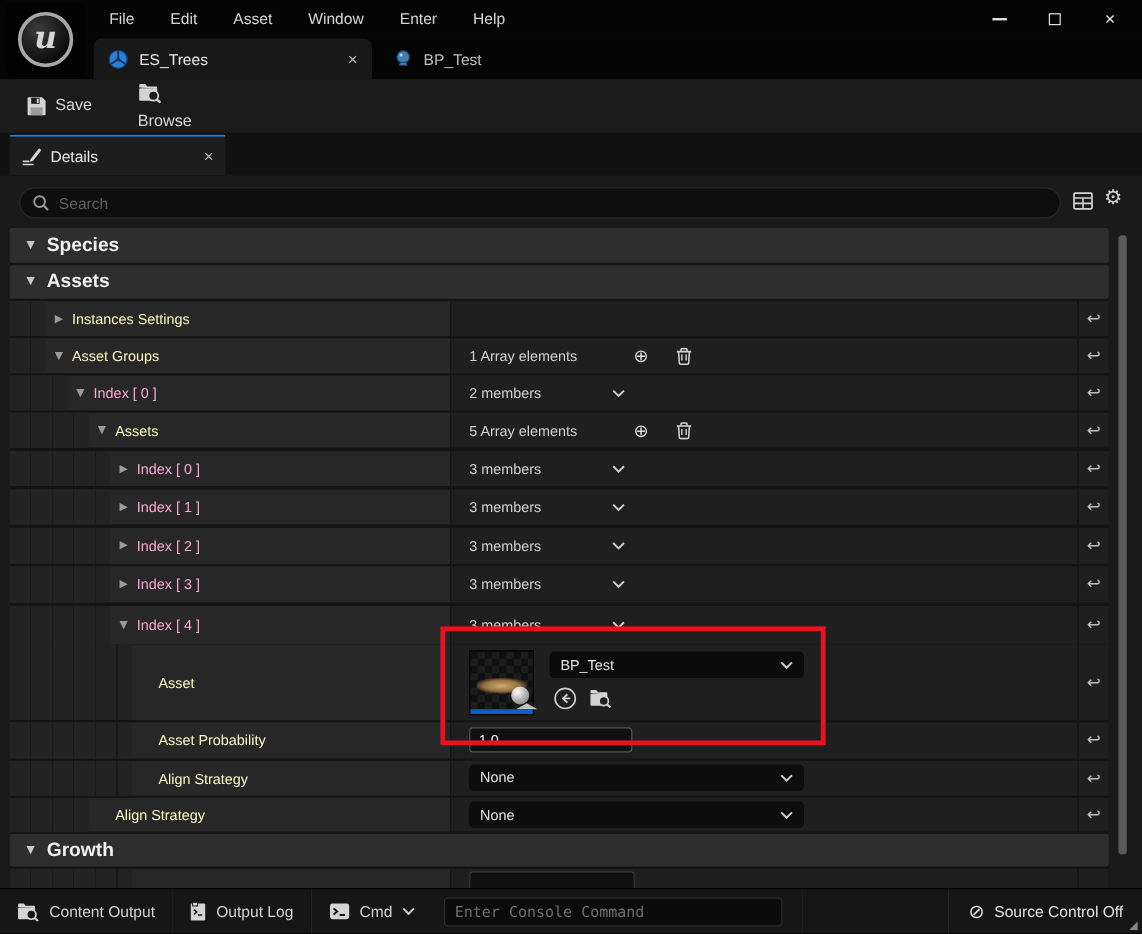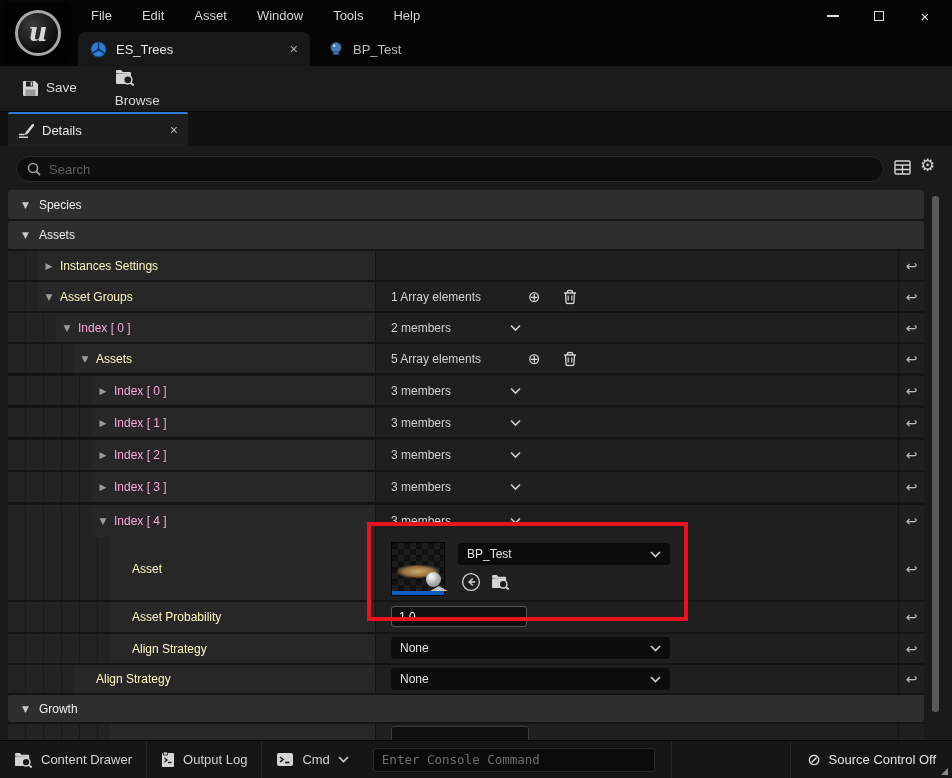--- a/index.html
+++ b/index.html
@@ -44,21 +44,21 @@
   .searchbox { position:absolute; left:16px; top:10px; width:868px; height:26px; background:#0e0e0e; border:1px solid #2a2a2a; border-radius:13px; display:flex; align-items:center; padding:0 10px; gap:8px; }
   .searchbox input { flex:1; background:transparent; border:none; outline:none; color:#d8d8d8; font-size:13px; font-family:"Liberation Sans",sans-serif; }
   .searchbox input::placeholder { color:#5f5f5f; }
   .panel-icon { position:absolute; top:14px; }
   .icon-table { left:894px; }
   .icon-gear { left:920px; top:11px; font-family:"DejaVu Sans",sans-serif; font-size:17px; color:#d0d0d0; line-height:1; }
   
   .grid { position:absolute; left:8px; top:44px; width:916px; background:#141414; }
   .cat { display:flex; align-items:center; background:#2e2e2e; border-radius:2px; margin-bottom:2px; padding-left:14px; gap:10px; }
   .cat .tri { font-size:9px; color:#c9c9c9; font-family:"DejaVu Sans",sans-serif; }
-  .cat .cat-label { font-weight:normal; font-size:12px; color:#f0f0f0; }
+  .cat .cat-label { font-weight:bold; font-size:16px; color:#f0f0f0; }
   .row { display:flex; margin-bottom:2px; }
   .cell { position:relative; }
   .name-cell { width:367px; background:#272727; display:flex; align-items:center; }
   .value-cell { width:523px; background:#1f1f1f; border-left:1px solid #141414; }
   .reset-cell { width:26px; background:#1f1f1f; border-left:1px solid #141414; display:flex; align-items:center; justify-content:center; }
   .reset-glyph { font-family:"DejaVu Sans",sans-serif; font-size:14px; color:#bdbdbd; }
   .guides { position:absolute; left:0; top:0; bottom:0; background:repeating-linear-gradient(90deg, #232323 0 17px, #1a1a1a 17px 18px); }
   .exp-slot { width:22px; text-align:center; font-family:"DejaVu Sans",sans-serif; font-size:9px; color:#9b9b9b; z-index:1; }
   .row-label { font-size:12px; color:#fef9c3; z-index:1; }
   .row-label.dim { color:#f9a8d4; }
@@ -103,21 +103,21 @@
 <body>
 
 <div class="page">
 
   <div class="titlebar">
     <div class="menu">
       <span class="menu-item">File</span>
       <span class="menu-item">Edit</span>
       <span class="menu-item">Asset</span>
       <span class="menu-item">Window</span>
-      <span class="menu-item">Tools</span>
+      <span class="menu-item">Enter</span>
       <span class="menu-item">Help</span>
     </div>
     <div class="win-controls">
       <div class="win-btn">
           <span class="min-bar"></span>
         </div>
       <div class="win-btn">
           <span class="max-box"></span>
         </div>
       <div class="win-btn">
@@ -508,21 +508,21 @@
   <div class="highlight-rect"></div>
 
   <div class="statusbar">
     <div class="sbtn">
       <svg width="19" height="16" viewBox="0 0 20 17">
           <path d="M1 4V2.2A1.2 1.2 0 0 1 2.2 1h3.9l1.6 2H15a1 1 0 0 1 1 1v1" fill="#d4d4d4"></path>
           <rect x="1" y="4.5" width="15" height="10.5" rx="1" fill="#d4d4d4"></rect>
           <circle cx="12.8" cy="10.8" r="4.1" fill="#161616" stroke="#d4d4d4" stroke-width="1.5"></circle>
           <path d="M15.7 13.8l3 2.7" stroke="#d4d4d4" stroke-width="1.9"></path>
         </svg>
-      <span>Content Drawer</span>
+      <span>Content Output</span>
     </div>
     <div class="sep"></div>
     <div class="sbtn">
       <svg width="14" height="16" viewBox="0 0 14 16">
           <rect x="1" y="1" width="12" height="14" rx="1" fill="#d4d4d4"></rect>
           <rect x="2.5" y="0" width="4" height="3" fill="#d4d4d4" stroke="#161616" stroke-width=".8"></rect>
           <path d="M3.5 6l2.5 2-2.5 2" stroke="#161616" stroke-width="1.3" fill="none"></path>
           <path d="M7 10.5h3.5" stroke="#161616" stroke-width="1.3"></path>
         </svg>
       <span>Output Log</span>

